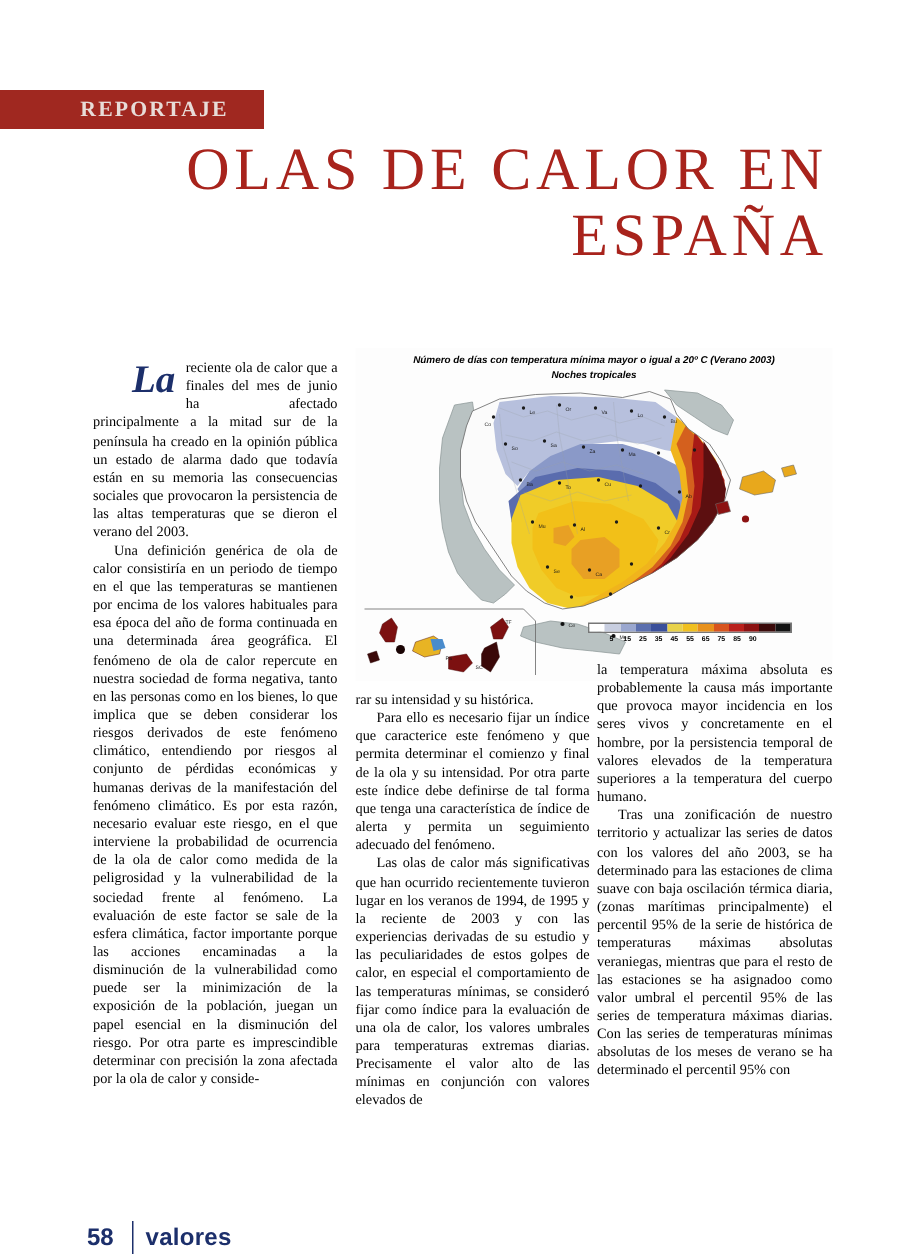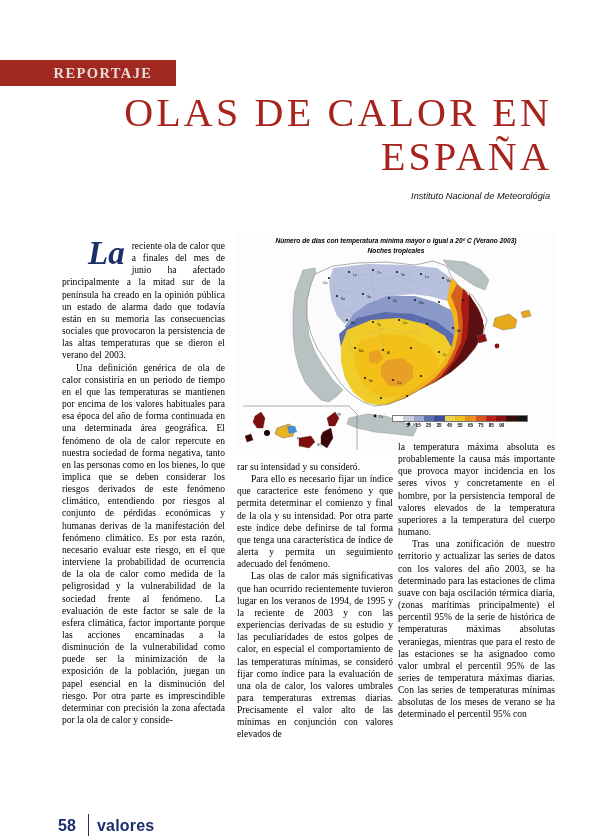--- a/index.html
+++ b/index.html
@@ -127,21 +127,21 @@
   .col p.first { text-indent: 0; }
   #col1 { left: 62px; top: 240px; width: 163px; }
   #col2 { left: 237px; top: 461px; width: 156px; }
   #col3 { left: 398px; top: 441px; width: 157px; }
 
   #dropcap {
     float: left;
     font-family: "Liberation Serif", serif;
     font-style: italic;
     font-weight: bold;
-    font-size: 33px;
+    font-size: 26px;
     line-height: 24px;
     color: #1c2f6b;
     margin: 1px 7px 0 26px;
   }
 
   
   #footer {
     position: absolute;
     left: 58px; top: 797px;
     width: 200px; height: 36px; margin-top: 20px;
@@ -179,21 +179,20 @@
 <div id="reportaje-band">
   <div id="reportaje-label">REPORTAJE</div>
 </div>
 
 <div id="article-title">
   <span id="title-line-1">OLAS DE CALOR EN</span>
   <span id="title-line-2">ESPAÑA</span>
 </div>
 
 <div id="byline">
-  <div id="byline-affiliation">Instituto Nacional de Meteorológia</div>
 </div>
 
 <div id="figure">
 
   <div id="fig-caption">
     <span>Número de días con temperatura mínima mayor o igual a 20º C (Verano 2003)</span>
     <span id="fig-caption-line2">Noches tropicales</span>
   </div>
 
   <svg id="map-canvas" viewBox="0 0 318 198">
@@ -389,21 +388,21 @@
 </div>
 
 <div id="col1" class="col">
   <p class="first">
     <span id="dropcap">La</span><span>reciente ola de calor que a finales del mes de junio ha afectado principalmente a la mitad sur de la península ha creado en la opinión pública un estado de alarma dado que todavía están en su memoria las consecuencias sociales que provocaron la persistencia de las altas temperaturas que se dieron el verano del 2003.</span>
   </p>
   <p><span>Una definición genérica de ola de calor consistiría en un periodo de tiempo en el que las temperaturas se mantienen por encima de los valores habituales para esa época del año de forma continuada en una determinada área geográfica. El fenómeno de ola de calor repercute en nuestra sociedad de forma negativa, tanto en las personas como en  los bienes, lo que implica que se deben considerar los riesgos derivados de este fenómeno climático, entendiendo por riesgos al conjunto de pérdidas  económicas y humanas derivas de la manifestación del fenómeno climático. Es por esta razón, necesario evaluar este riesgo, en el que interviene la probabilidad de ocurrencia de la ola de calor como medida de la peligrosidad y la vulnerabilidad de la sociedad frente al fenómeno. La evaluación de este factor se sale de la esfera climática, factor importante porque las acciones encaminadas a la disminución de la vulnerabilidad como puede ser la minimización de la exposición de la población, juegan un papel esencial en la disminución del riesgo. Por otra parte es imprescindible determinar con precisión la zona afectada por la ola de calor y conside-</span></p>
 </div>
 
 <div id="col2" class="col">
-  <p class="first"><span>rar su intensidad y su consideró.</span></p>
+  <p class="first"><span>rar su intensidad y su histórica.</span></p>
   <p><span>Para ello es necesario fijar un índice que caracterice este fenómeno y que permita determinar el comienzo y final de la ola y su intensidad. Por otra parte este índice debe definirse de tal forma que  tenga una característica de índice de alerta y permita un seguimiento adecuado del fenómeno.</span></p>
   <p><span>Las olas de calor más significativas que han ocurrido recientemente  tuvieron lugar en los veranos de 1994, de 1995 y la reciente de 2003 y con las experiencias derivadas de su estudio y las peculiaridades de estos golpes de calor, en especial el comportamiento de las temperaturas mínimas, se consideró fijar como índice para la evaluación de una ola de calor, los valores umbrales para temperaturas extremas diarias. Precisamente el valor alto de las mínimas en conjunción con valores elevados de</span></p>
 </div>
 
 <div id="col3" class="col">
   <p class="first"><span>la temperatura máxima absoluta es probablemente la causa más importante que provoca mayor incidencia en los seres vivos y concretamente en el hombre, por la persistencia temporal de valores elevados de la temperatura superiores a la temperatura del cuerpo humano.</span></p>
   <p><span>Tras una zonificación de nuestro territorio y actualizar las series de datos con los valores del año 2003, se ha determinado para las estaciones de clima suave con baja oscilación térmica diaria, (zonas marítimas principalmente) el percentil 95% de la serie de histórica de temperaturas máximas absolutas veraniegas, mientras que para el resto de las estaciones se ha asignadoo como valor umbral el  percentil 95% de las series de temperatura máximas diarias. Con las series de temperaturas mínimas absolutas de los meses de verano se ha determinado el percentil 95% con</span></p>
 </div>
 
 <div id="footer">

